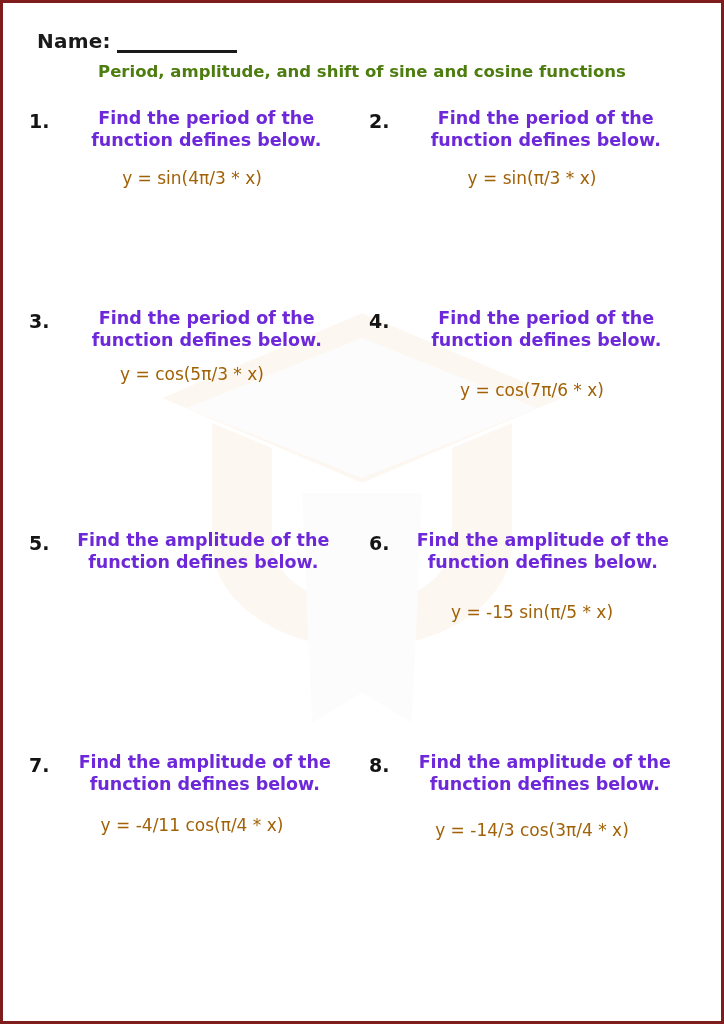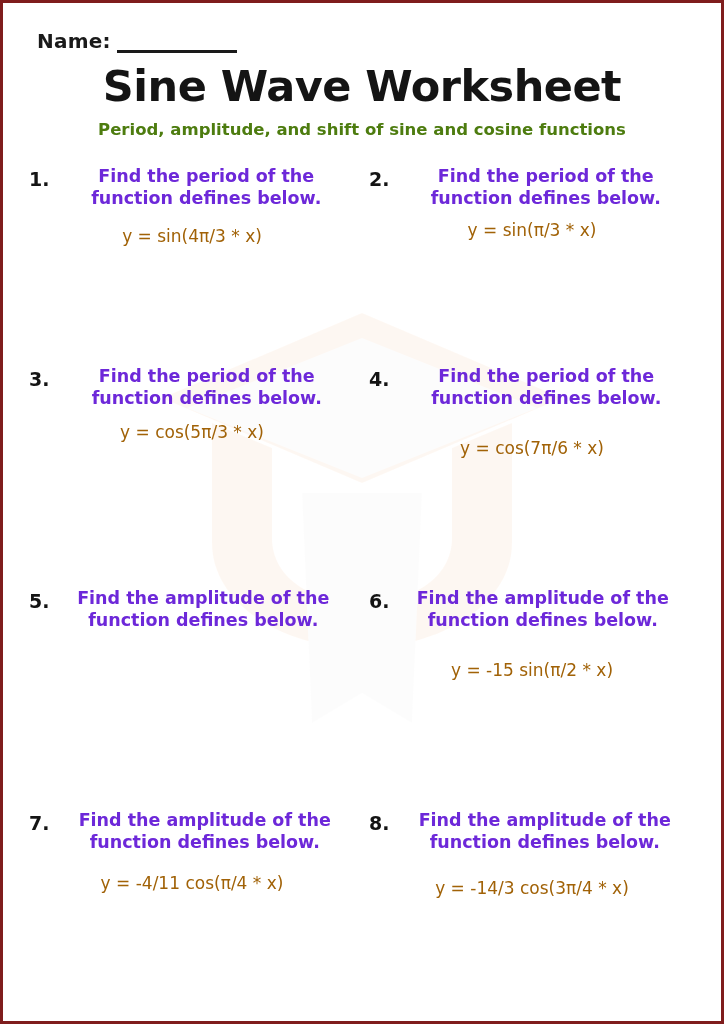--- a/index.html
+++ b/index.html
@@ -115,21 +115,21 @@
   }
   
   .h1 { height: 200px; }
   .h2 { height: 222px; }
   .h3 { height: 222px; }
   .h4 { height: 175px; }
 
   .q1 .q-num { margin-right: 8px; }
   .q1 .q-eq { margin-top: 16px; }
   .q2 .q-num { margin-right: 7px; }
-  .q2 .q-eq { margin-top: 10px; }
+  .q2 .q-eq { margin-top: 16px; }
   .q3 .q-num { margin-right: 9px; }
   .q3 .q-eq { margin-top: 12px; }
   .q4 .q-num { margin-right: 8px; }
   .q4 .q-eq { margin-top: 28px; }
   .q5 .q-num { margin-right: 2px; }
   .q5 .q-eq { margin-top: 16px; }
   .q6 .q-num { margin-right: 1px; }
   .q6 .q-eq { margin-top: 28px; }
   .q7 .q-num { margin-right: 5px; }
   .q7 .q-eq { margin-top: 19px; }
@@ -152,21 +152,20 @@
     </g>
   </svg>
 
   <div class="content">
 
     <div class="name-row">
       <span class="name-label">Name:</span>
       <span class="name-line"></span>
     </div>
 
-    <h1 class="title">Sine Wave Worksheet</h1>
     <div class="subtitle">Period, amplitude, and shift of sine and cosine functions</div>
 
     <div class="grid">
 
       <div class="q q1 h1">
         <div class="q-row">
           <span class="q-num">1.</span>
           <span class="q-prompt">Find the period of the function defines below.</span>
         </div>
         <div class="q-eq">y = sin(4π/3 * x)</div>
@@ -201,21 +200,21 @@
           <span class="q-num">5.</span>
           <span class="q-prompt">Find the amplitude of the function defines below.</span>
         </div>
       </div>
 
       <div class="q q6 h3">
         <div class="q-row">
           <span class="q-num">6.</span>
           <span class="q-prompt">Find the amplitude of the function defines below.</span>
         </div>
-        <div class="q-eq">y = -15 sin(π/2 * x)</div>
+        <div class="q-eq">y = -15 sin(π/5 * x)</div>
       </div>
 
       <div class="q q7 h4">
         <div class="q-row">
           <span class="q-num">7.</span>
           <span class="q-prompt">Find the amplitude of the function defines below.</span>
         </div>
         <div class="q-eq">y = -4/11 cos(π/4 * x)</div>
       </div>
 

